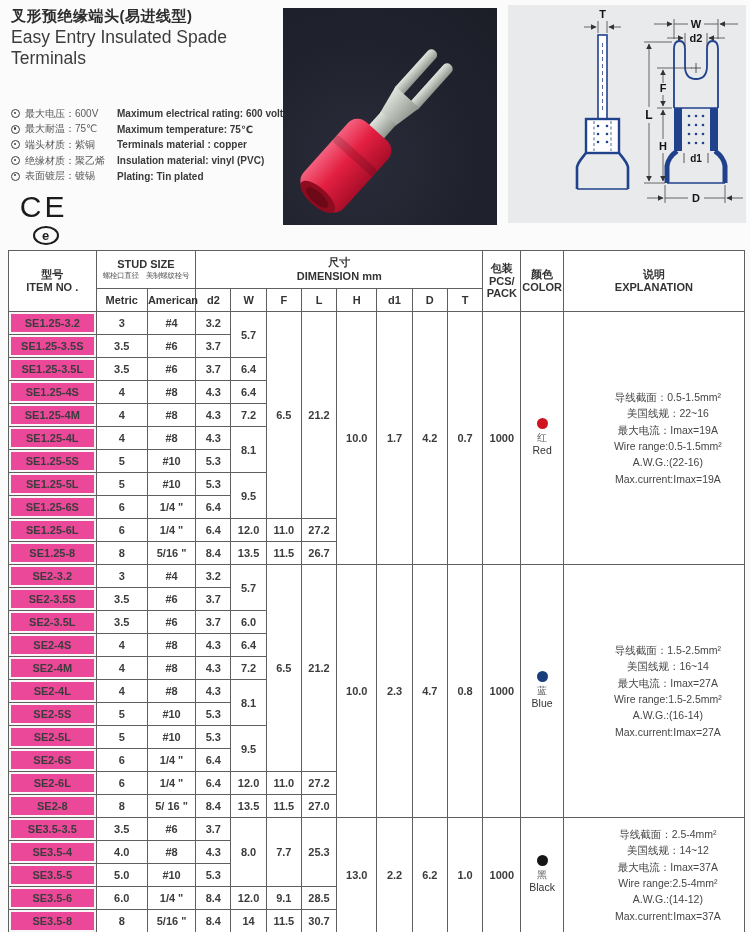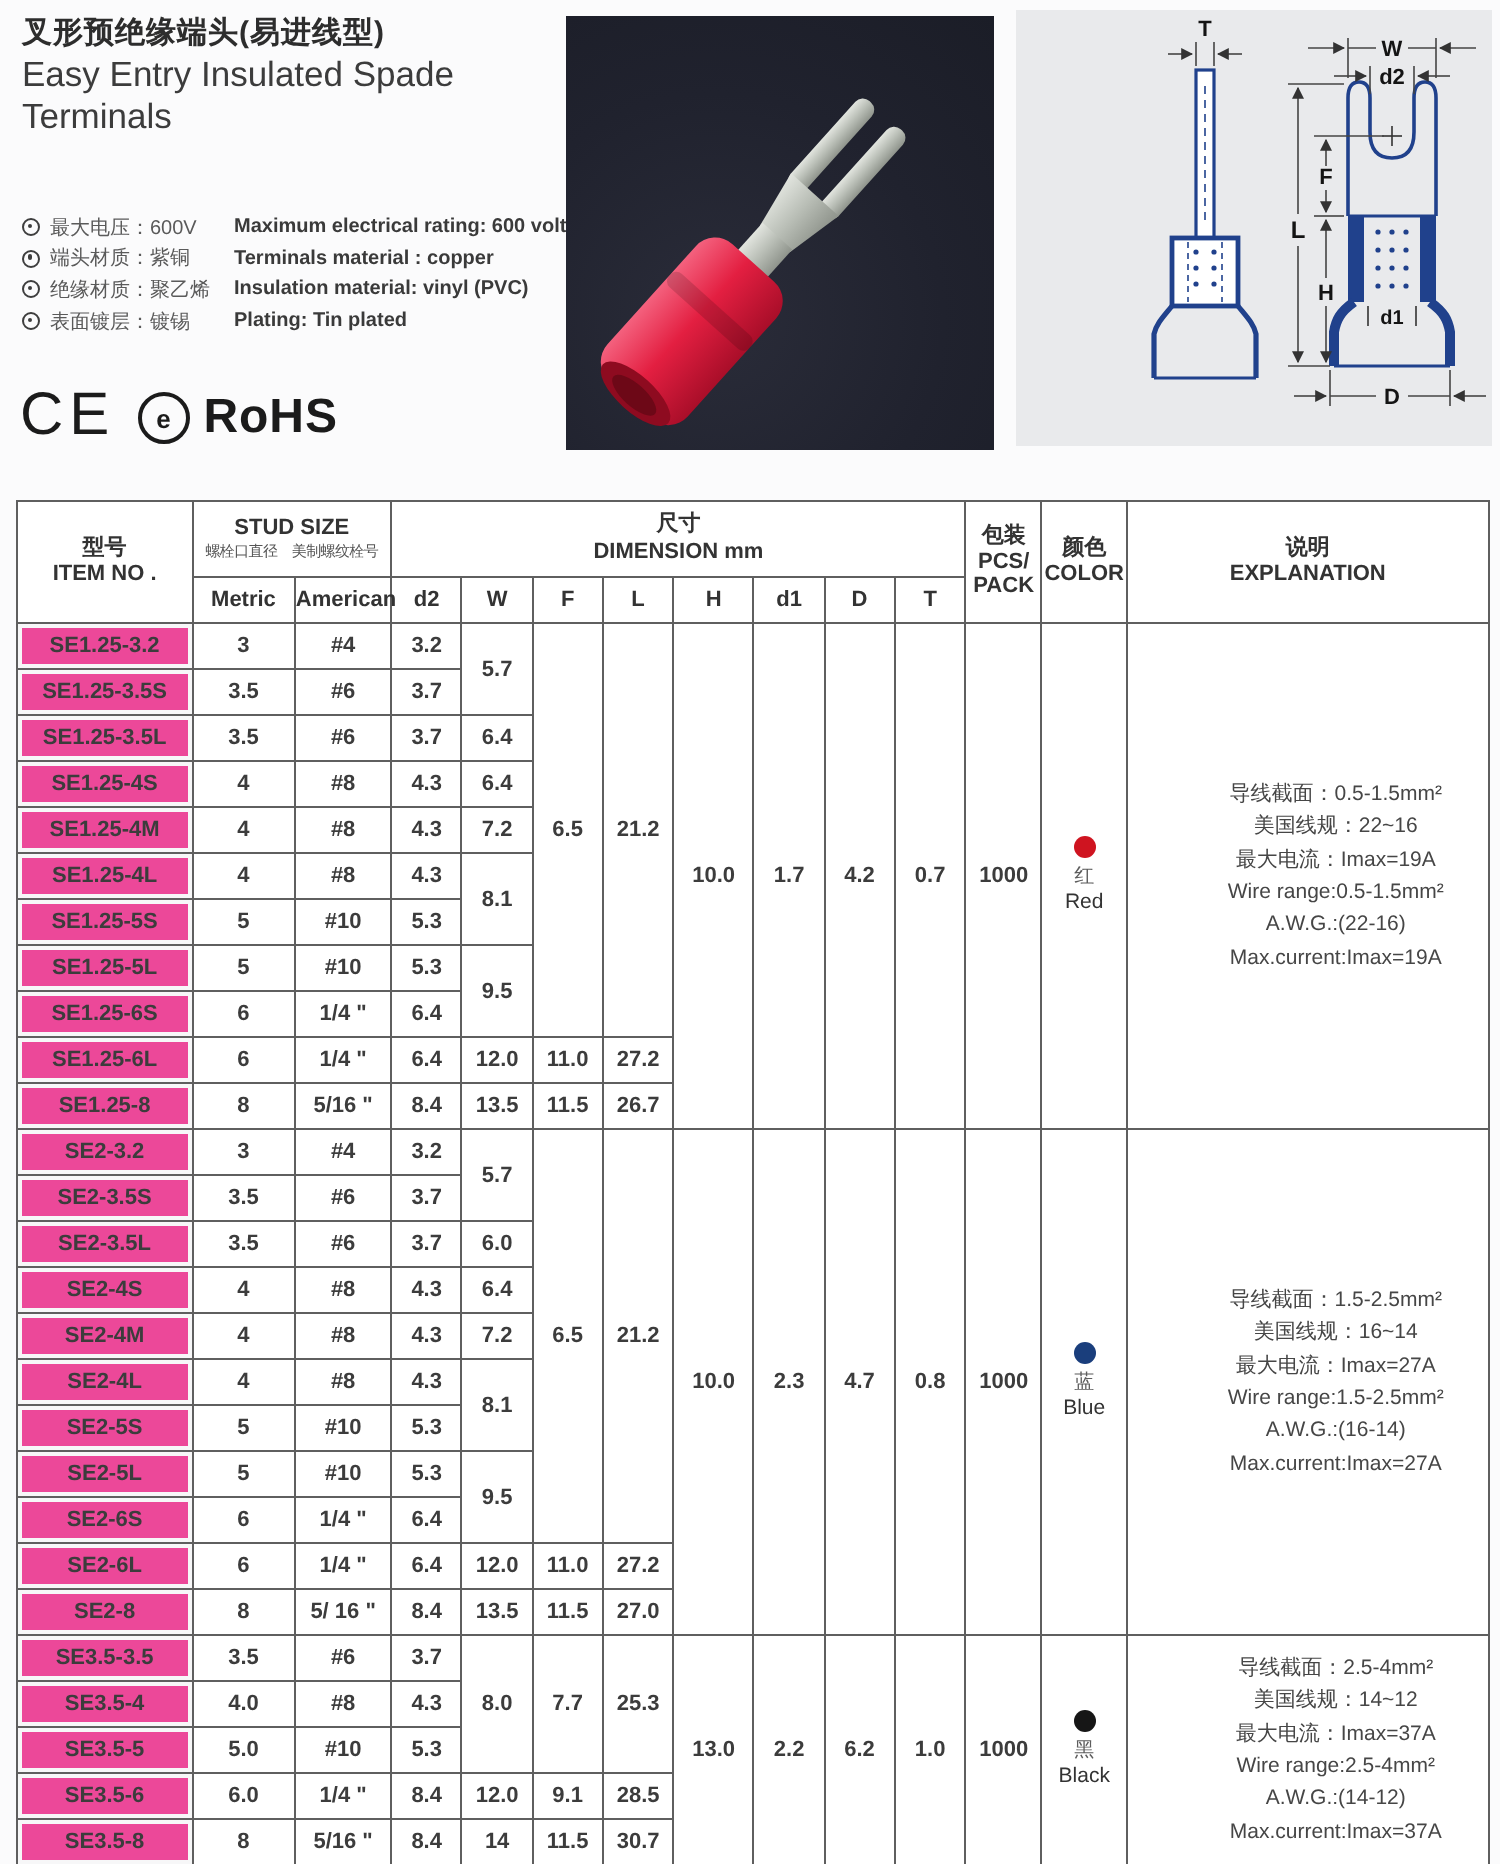--- a/index.html
+++ b/index.html
@@ -11,21 +11,21 @@
   .top{position:absolute;left:0;top:0;width:750px;height:246px;}
   .head-left{position:absolute;left:11px;top:7px;width:272px;}
   .title-zh{font-size:15px;font-weight:bold;color:#2d2d2d;letter-spacing:.5px;}
   .title-en{font-size:17.5px;color:#3c3c3c;margin-top:1px;}
   .specs{position:absolute;left:11px;top:106px;width:272px;}
   .spec-row{display:flex;align-items:center;height:15.6px;}
   .bullet{width:7px;height:7px;border:1.6px solid #3e3e3e;border-radius:50%;margin-right:5px;flex:0 0 auto;position:relative;}
   .bullet::after{content:"";position:absolute;left:1.6px;top:1.6px;width:2.2px;height:2.2px;border-radius:50%;background:#3e3e3e;}
   .spec-zh{width:92px;font-size:10px;color:#5a5a5a;flex:0 0 auto;white-space:nowrap;}
   .spec-en{font-size:10px;color:#3a3a3a;font-weight:bold;white-space:nowrap;}
-  .logos{position:absolute;left:10px;top:190px;display:flex;align-items:center;height:36px;}
+  .logos{position:absolute;left:10px;top:190px;display:flex;align-items:center;height:36px;flex-direction:column;}
   .ce{font-size:30px;color:#1b1b1b;letter-spacing:3px;font-weight:400;}
   .cert-circle{width:22px;height:22px;border:2.5px solid #1b1b1b;border-radius:50%;margin:2px 7px 0 11px;
     display:flex;align-items:center;justify-content:center;font-weight:bold;font-size:13px;color:#1b1b1b;}
   .rohs{font-size:24px;font-weight:bold;color:#1b1b1b;letter-spacing:.5px;margin-top:2px;}
   .photo{position:absolute;left:283px;top:8px;width:214px;height:217px;
     background:radial-gradient(circle at 35% 70%, #2a2c39 0%, #20222e 55%, #1b1d27 100%);}
   .draw{position:absolute;left:508px;top:5px;width:238px;height:218px;background:#e9eaec;}
   
   .table-wrap{position:absolute;left:8px;top:250px;}
   table{border-collapse:collapse;table-layout:fixed;width:737px;}
@@ -53,20 +53,25 @@
   <div class="head-left">
     <div class="title-zh">叉形预绝缘端头(易进线型)</div>
     <div class="title-en">Easy Entry Insulated Spade Terminals</div>
   </div>
 
   <div class="specs">
     <div class="spec-row">
       <span class="bullet"></span>
       <span class="spec-zh">最大电压：600V</span>
       <span class="spec-en">Maximum electrical rating: 600 volts</span>
+    </div>
+    <div class="spec-row">
+      <span class="bullet"></span>
+      <span class="spec-zh">最大耐温：75℃</span>
+      <span class="spec-en">Maximum temperature: 75℃</span>
     </div>
     <div class="spec-row">
       <span class="bullet"></span>
       <span class="spec-zh">端头材质：紫铜</span>
       <span class="spec-en">Terminals material : copper</span>
     </div>
     <div class="spec-row">
       <span class="bullet"></span>
       <span class="spec-zh">绝缘材质：聚乙烯</span>
       <span class="spec-en">Insulation material: vinyl (PVC)</span>

